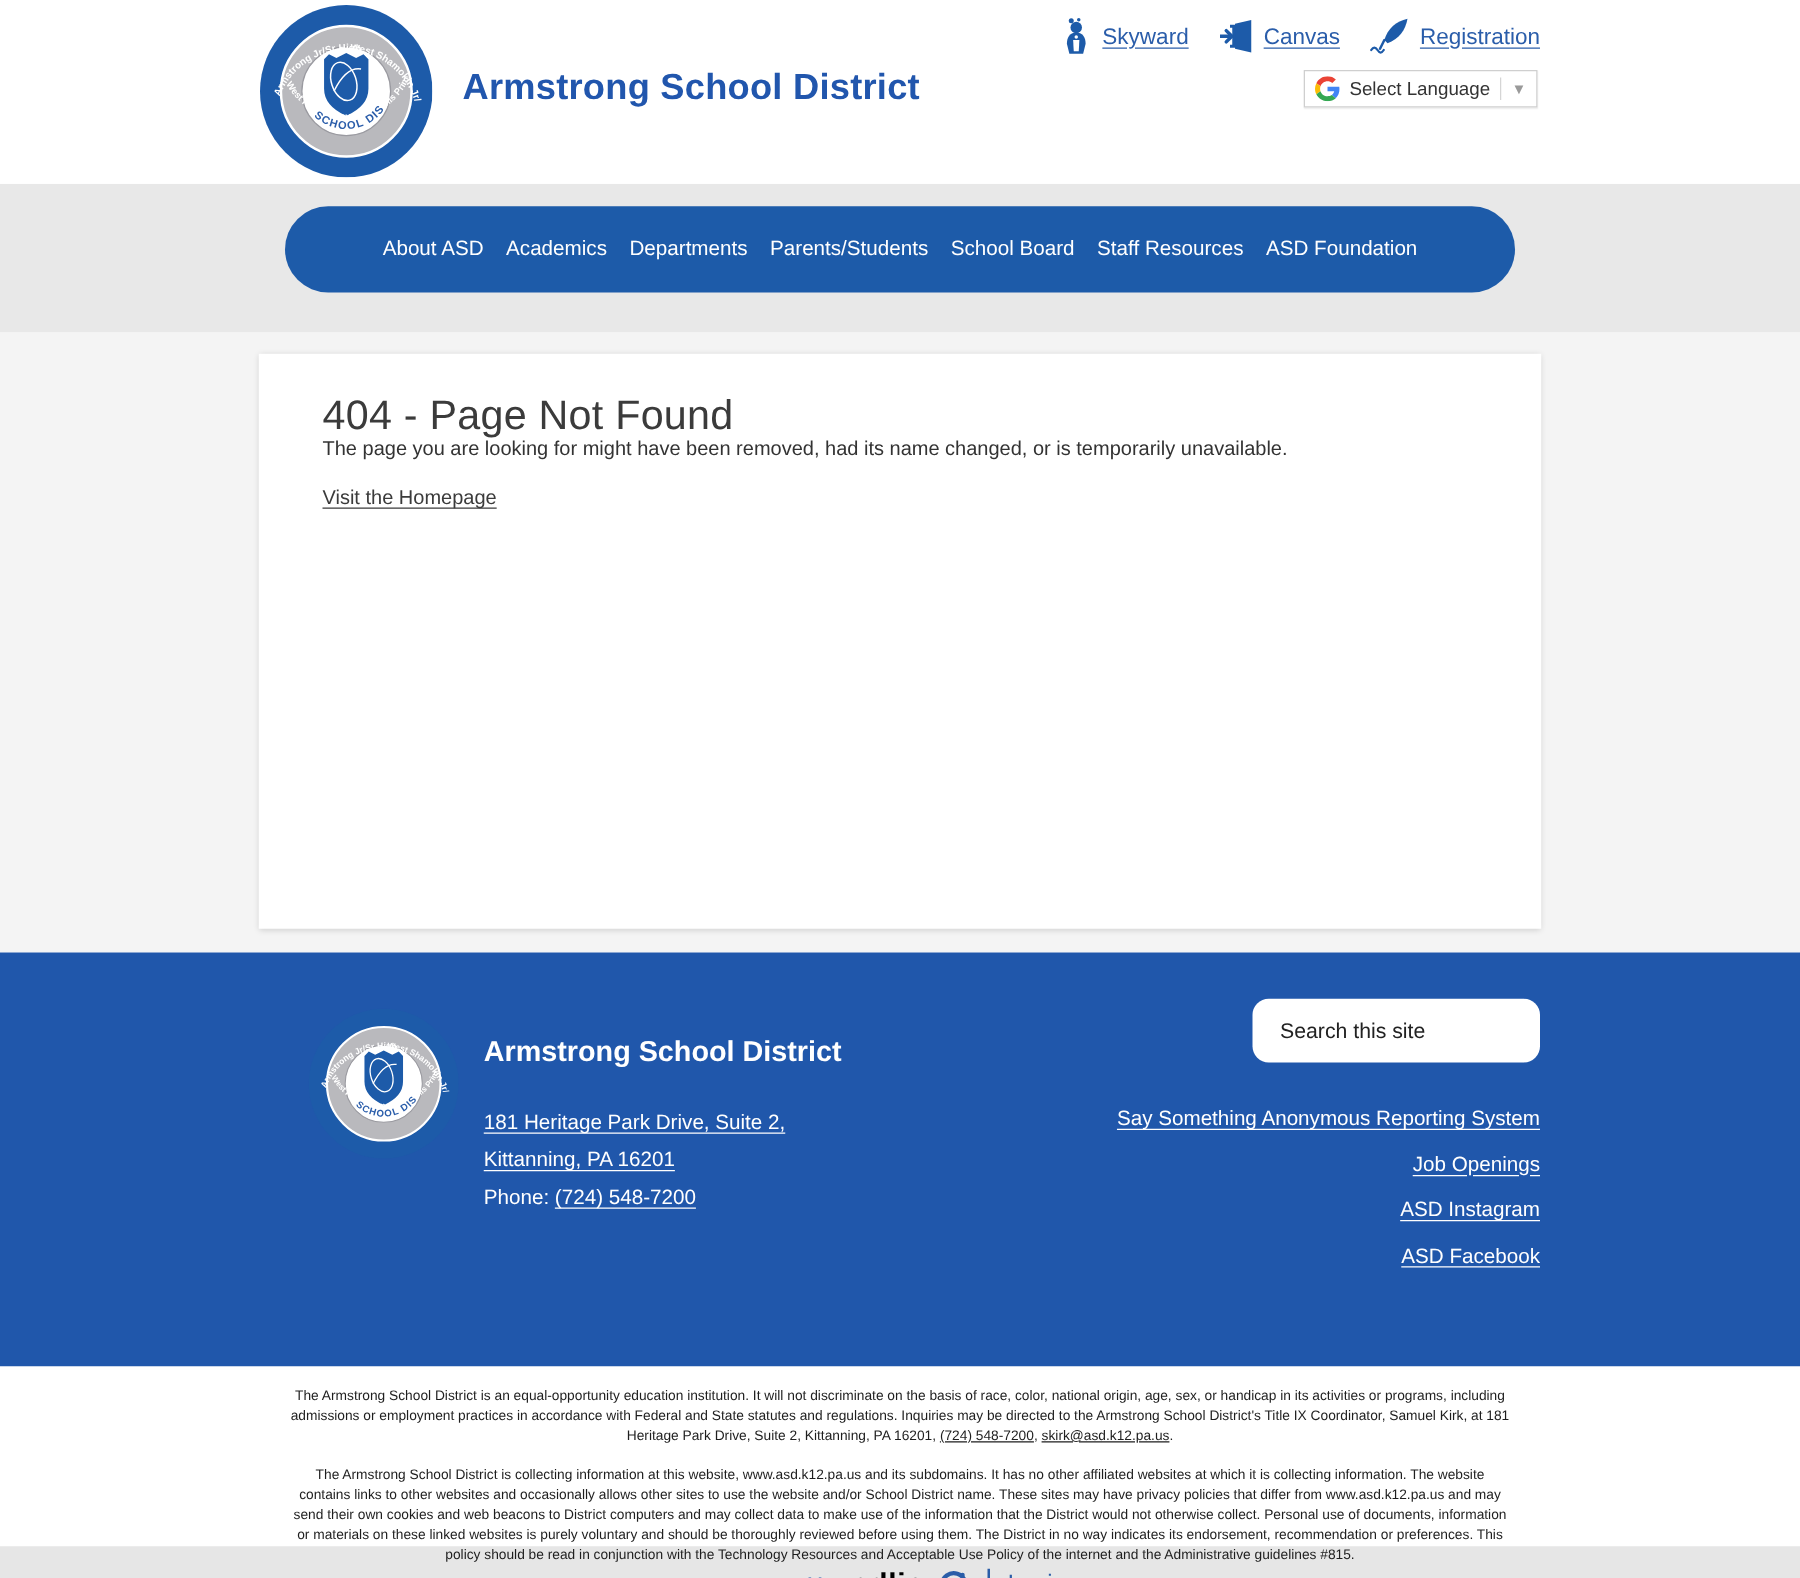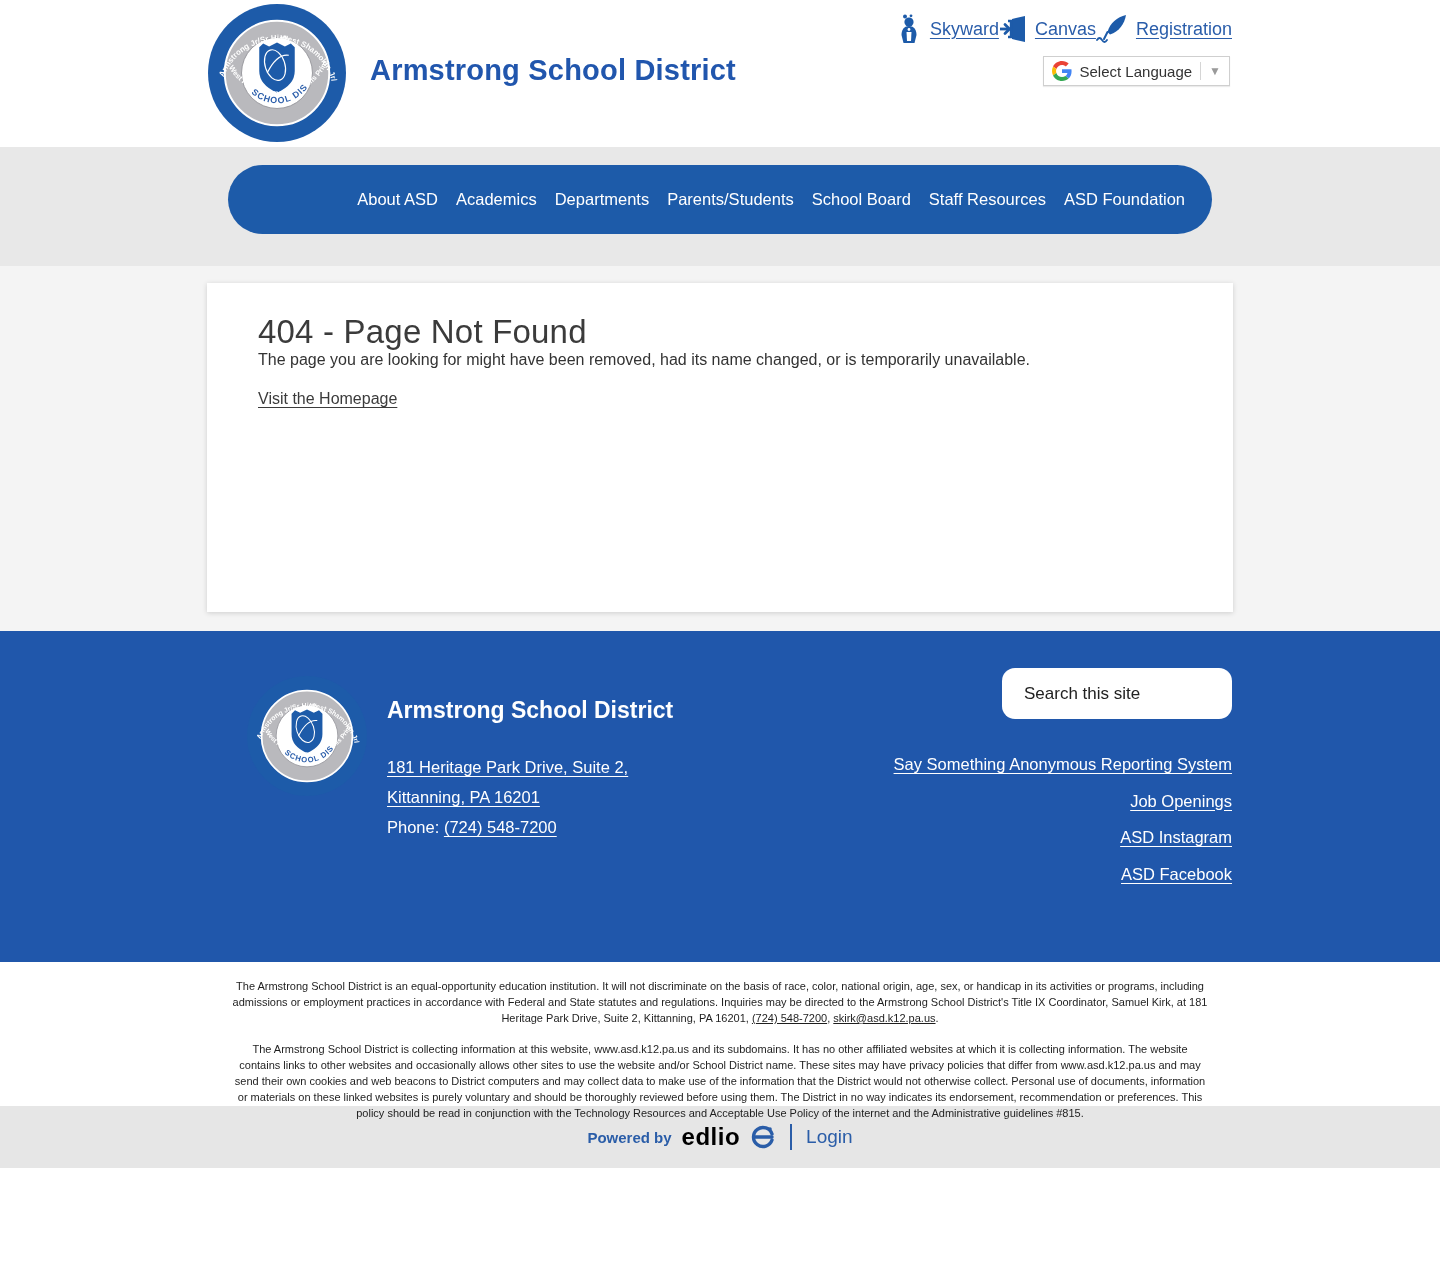--- a/index.html
+++ b/index.html
@@ -12,21 +12,21 @@
 
   
   .header { height:147px; background:#ffffff; position:relative; }
   .header-seal { position:absolute; left:208px; top:4px; width:138px; height:138px; }
   .district-title {
     position:absolute; left:370px; top:54px;
     font-size:29px; font-weight:bold; color:#2156ad; letter-spacing:.2px;
   }
   .quick-links {
     position:absolute; top:14px; right:208px;
-    display:flex; align-items:center; 
+    display:flex; align-items:center; gap:24px;
   }
   .quick-link { display:flex; align-items:center; gap:8px; cursor:pointer; text-decoration:none; }
   .quick-link span.ql-label {
     color:#2a5daa; font-size:18px; text-decoration:underline; text-underline-offset:3px;
   }
   .lang-box {
     position:absolute; top:56px; right:210px;
     display:flex; align-items:center; gap:8px;
     background:#fff; border:1px solid #cfcfcf; padding:4px 8px;
     box-shadow:0 1px 1px rgba(0,0,0,.08);
@@ -34,32 +34,32 @@
   }
   .lang-box .lang-label { font-size:15px; color:#333; }
   .lang-divider { width:1px; height:18px; background:#d5d5d5; }
   .lang-arrow { color:#9a9a9a; font-size:12px; }
 
   
   .nav-strip { height:119px; background:#e8e8e8; }
   .nav-pill {
     width:984px; height:69px; margin:0 auto; position:relative; top:18px;
     background:#1d5ba9; border-radius:35px;
-    display:flex; align-items:center; justify-content:flex-end;
+    display:flex; align-items:center; justify-content:center;
     padding:0 18px;
   }
   .nav-item {
     color:#ffffff; font-size:16.5px; padding:10px 9px; cursor:pointer;
     white-space:nowrap; text-decoration:none;
   }
 
   
   .main-bg { background:#f4f4f4; padding:17px 0 19px 0; }
   .content-card {
-    width:1026px; height:329px; margin:0 auto; background:#ffffff;
+    width:1026px; height:460px; margin:0 auto; background:#ffffff;
     box-shadow:0 1px 5px rgba(0,0,0,.16);
     padding:30px 51px;
   }
   .error-heading { font-size:33px; font-weight:500; color:#3b3b3b; letter-spacing:.2px; }
   .error-message { font-size:16px; color:#333; }
   .home-link {
     display:inline-block; margin-top:21px; font-size:16px; color:#3b3b3b;
     text-decoration:underline; text-underline-offset:3px; cursor:pointer;
   }
 

